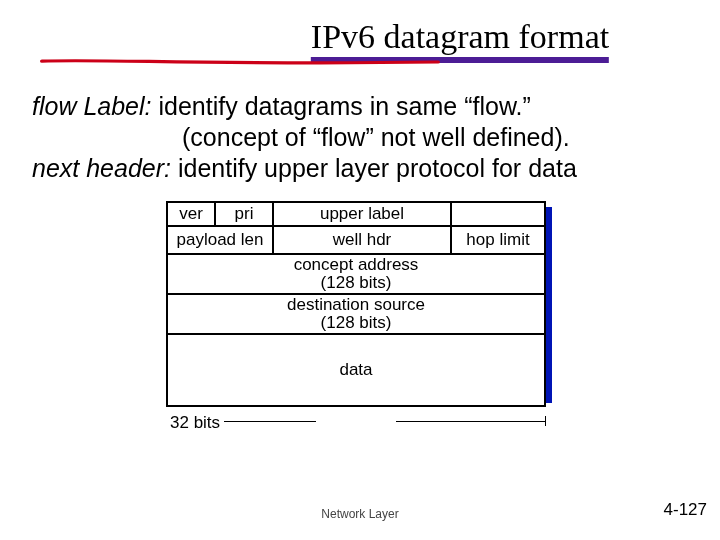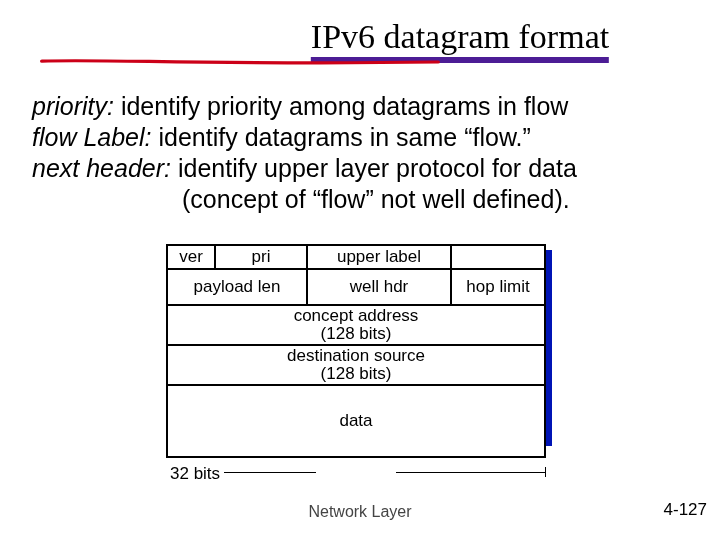--- a/index.html
+++ b/index.html
@@ -48,21 +48,20 @@
   .def-row { margin-bottom: 1px; }
   .indent { margin-left: 150px; }
   .diagram-wrap {
     margin-top: 18px;
     display: flex;
     justify-content: center;
   }
   .diagram {
     position: relative;
     width: 388px;
-    margin-top: 12px;
   }
   .shadow-box {
     position: absolute;
     top: 6px;
     left: 6px;
     width: 380px;
     height: 196px;
     background: #0014b5;
   }
   .header-table {
@@ -74,21 +73,21 @@
     font-size: 17px;
     text-align: center;
   }
   .header-table td {
     border: 2px solid #000;
     padding: 1px 2px;
     vertical-align: middle;
     line-height: 1.05;
   }
   .row1 td { height: 24px; }
-  .row2 td { height: 36px; border-radius: 12px; }
+  .row2 td { height: 28px; border-radius: 12px; }
   .row3 td { height: 40px; }
   .row4 td { height: 40px; }
   .row5 td { height: 72px; }
   .width-label-wrap {
     position: relative;
     margin-top: 6px;
     width: 380px;
     font-family: Arial, Helvetica, sans-serif;
     font-size: 17px;
     text-align: left;
@@ -116,21 +115,21 @@
     background: #fff;
     padding: 0 4px;
     z-index: 2;
   }
   .footer-text {
     position: absolute;
     left: 0;
     right: 0;
     bottom: 19px;
     text-align: center;
-    font-size: 16px;
+    font-size: 12px;
     font-family: Arial, Helvetica, sans-serif;
     color: #444;
   }
   .page-num {
     position: absolute;
     right: 13px;
     bottom: 20px;
     font-family: Arial, Helvetica, sans-serif;
     font-size: 17px;
   }
@@ -141,41 +140,38 @@
 
 
 <h1 class="slide-title">IPv6 datagram format</h1>
 
 <svg class="title-underline" viewBox="0 0 400 10" preserveAspectRatio="none">
   <path d="M2,4 C60,1 180,9 398,5" stroke="#cc0018" stroke-width="4" fill="none" stroke-linecap="round"></path>
 </svg>
 
 <div class="definitions">
   <div class="def-row">
-    <span class="term">priority:</span><span>  identify priority among datagrams in flow</span>
-  </div>
-  <div class="def-row">
     <span class="term">flow Label:</span><span> identify datagrams in same “flow.”</span>
+  </div>
+  <div class="def-row indent">
+    <span>(concept of “flow” not well defined).</span>
   </div>
   <div class="def-row">
     <span class="term">next header:</span><span> identify upper layer protocol for data</span>
-  </div>
-  <div class="def-row indent">
-    <span>(concept of “flow” not well defined).</span>
   </div>
 </div>
 
 <div class="diagram-wrap">
   <div class="diagram">
     <div class="shadow-box"></div>
     <table class="header-table">
       <tbody>
           <tr class="row1">
         <td style="width:48px">ver</td>
-        <td style="width:92px">pri</td>
+        <td style="width:58px">pri</td>
         <td style="width:160px" colspan="2">upper label</td>
         <td style="width:94px;border-left:none"></td>
       </tr>
       <tr class="row2">
         <td colspan="2">payload len</td>
         <td colspan="2">well hdr</td>
         <td>hop limit</td>
       </tr>
       <tr class="row3">
         <td colspan="5">

